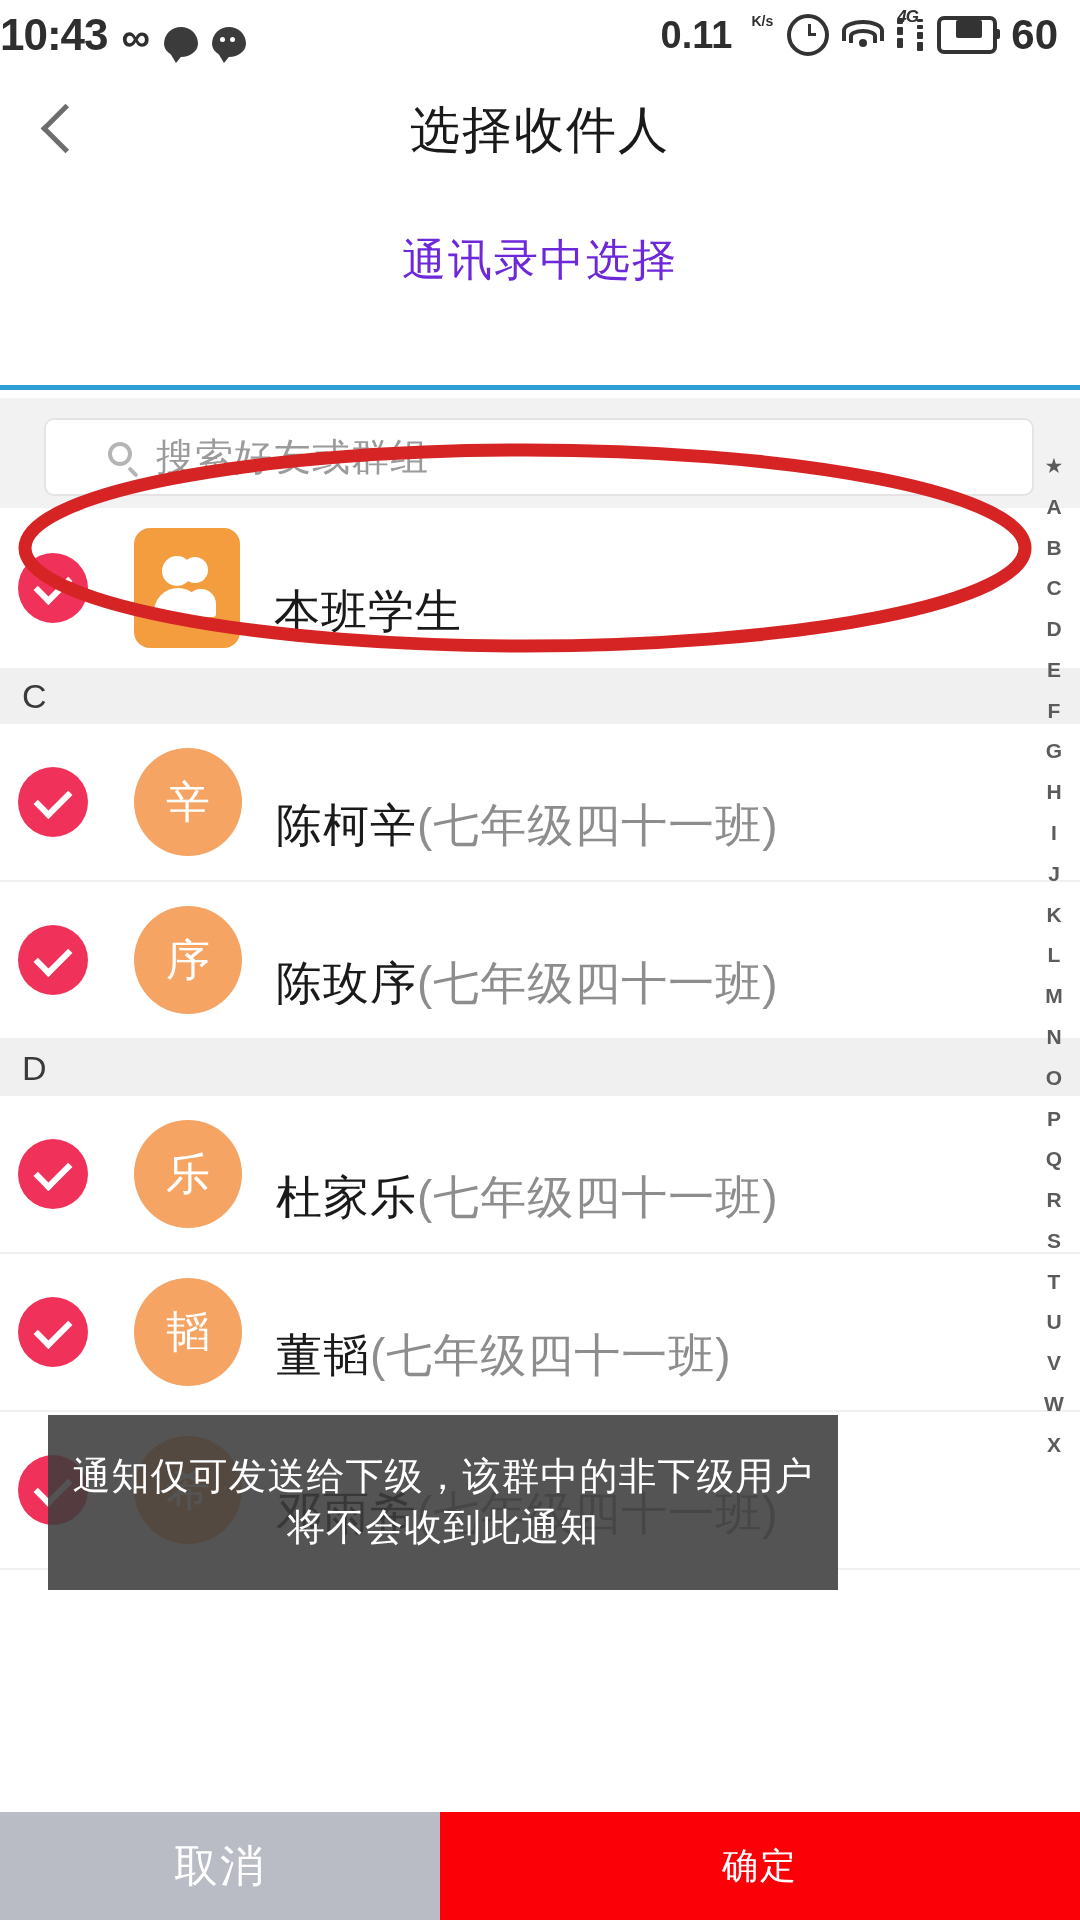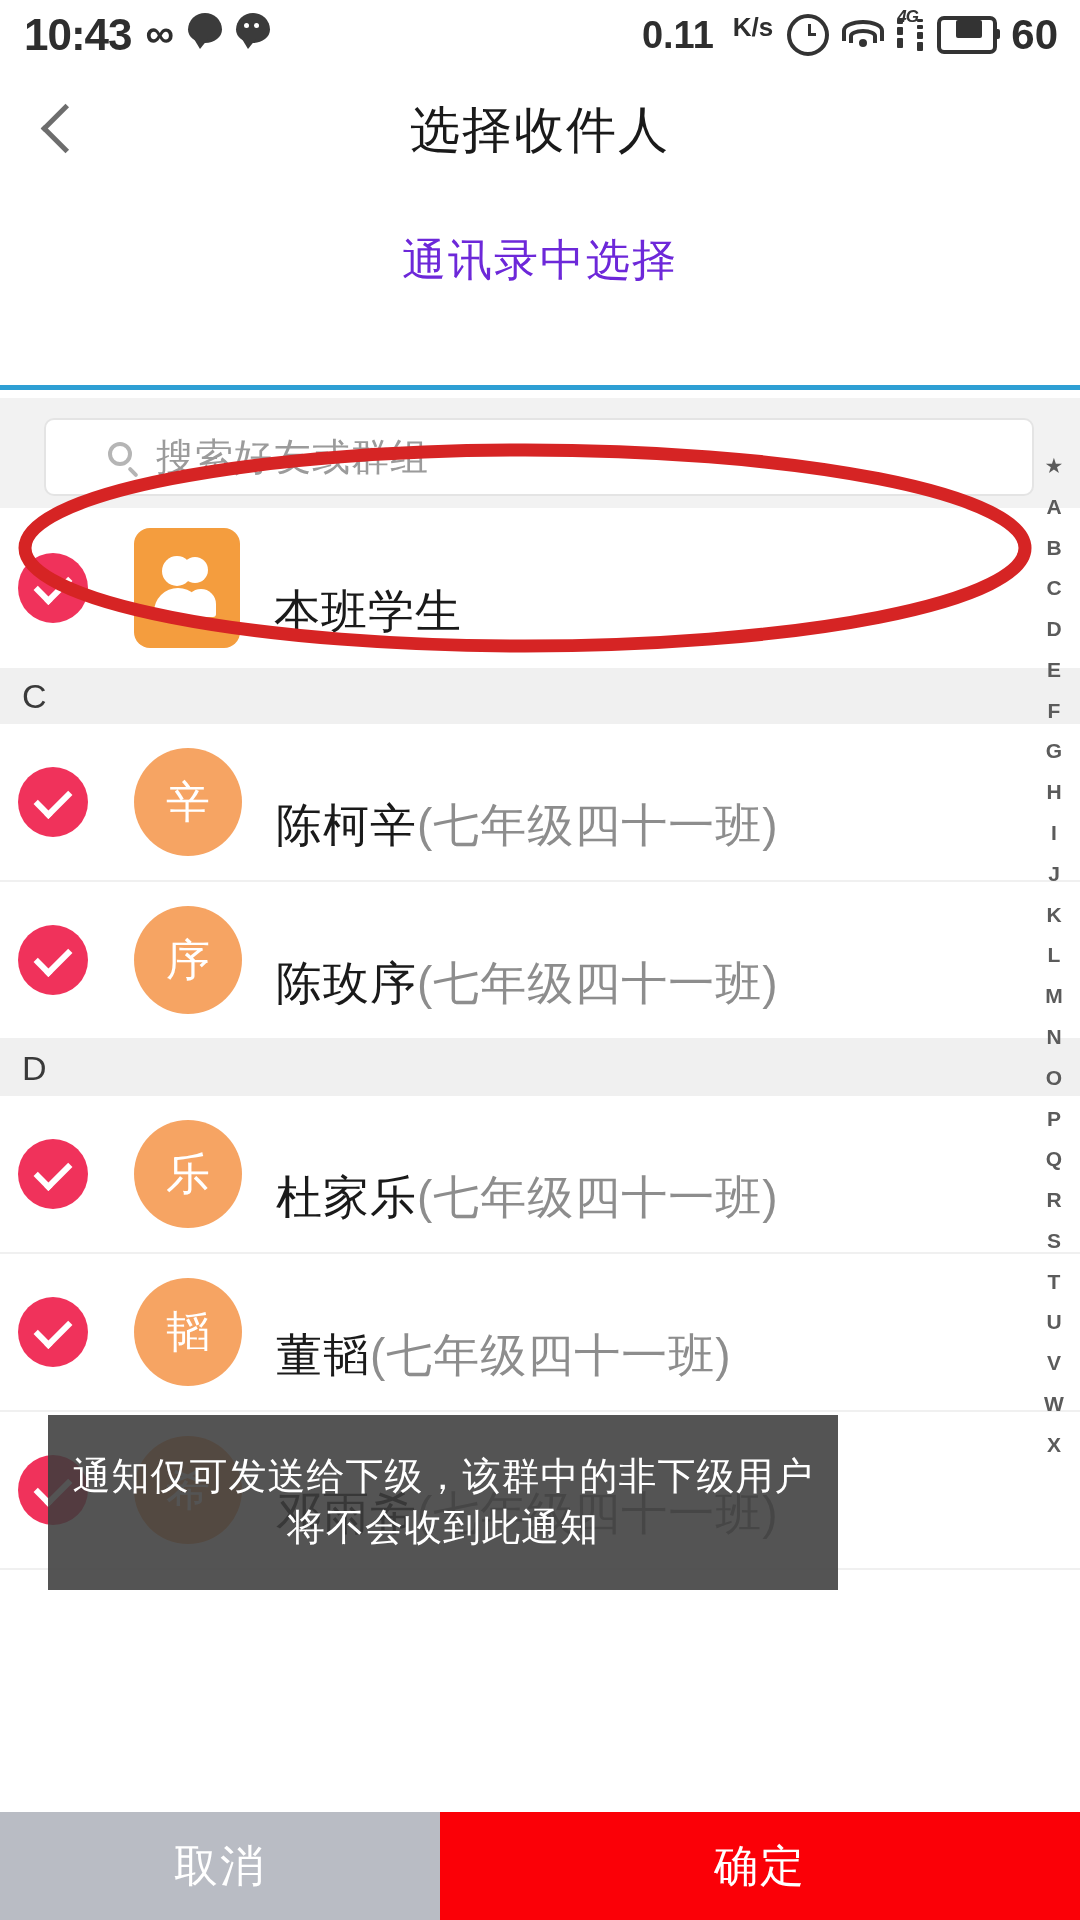--- a/index.html
+++ b/index.html
@@ -11,39 +11,39 @@
     position:relative;
   }
   .screen{position:relative;width:1080px;height:1920px;overflow:hidden;background:#fff;}
 
   
   .statusbar{
     position:absolute;top:0;left:0;width:1080px;height:70px;
     display:flex;align-items:center;
     color:#2e2e2e;
   }
-  .sb-left{display:flex;align-items:flex-start;gap:14px;padding-left:24px;}
+  .sb-left{display:flex;align-items:flex-end;gap:14px;}
   .sb-clock{font-size:44px;font-weight:600;letter-spacing:-1px;line-height:1;}
   .sb-infinity{font-size:40px;line-height:1;font-weight:700;}
   .sb-bubble{
     width:34px;height:30px;background:#3b3b3b;border-radius:50% 50% 50% 50%/55% 55% 45% 45%;
     position:relative;
   }
   .sb-bubble:after{
     content:"";position:absolute;bottom:-6px;left:6px;
     width:0;height:0;border-left:6px solid transparent;border-right:8px solid transparent;
     border-top:10px solid #3b3b3b;
   }
   .sb-bubble.face:before{
     content:"";position:absolute;top:10px;left:8px;width:5px;height:5px;border-radius:50%;
     background:#fff;box-shadow:10px 0 0 #fff;
   }
   .sb-right{margin-left:auto;display:flex;align-items:center;gap:14px;padding-right:22px;}
   .sb-speed{font-size:38px;font-weight:600;display:flex;align-items:flex-start;line-height:1;gap:16px;}
-  .sb-speed .unit{font-size:26px;margin-left:3px;position:relative;top:-2px;}
+  .sb-speed .unit{font-size:14px;margin-left:3px;position:relative;top:-2px;}
   .sb-speed .unit b{font-weight:600;}
   .ico{display:inline-block;flex-direction:column;}
   .alarm{width:34px;height:34px;border:4px solid #333;border-radius:50%;position:relative;}
   .alarm:after{content:"";position:absolute;left:50%;top:6px;width:3px;height:10px;background:#333;}
   .alarm:before{content:"";position:absolute;left:50%;top:15px;width:8px;height:3px;background:#333;}
   .wifi{width:40px;height:30px;position:relative;}
   .wifi span{position:absolute;left:50%;transform:translateX(-50%);border:4px solid #333;border-bottom:none;border-radius:50% 50% 0 0;}
   .wifi .w1{width:34px;height:17px;top:0;}
   .wifi .w2{width:20px;height:10px;top:9px;}
   .wifi .w3{width:8px;height:8px;top:19px;border-radius:50%;border:none;background:#333;}
@@ -151,21 +151,21 @@
   
   .bottombar{
     position:absolute;left:0;bottom:0;width:1080px;height:108px;display:flex;
   }
   .btn-cancel{
     width:440px;height:108px;background:#b9bcc4;color:#fff;
     display:flex;align-items:center;justify-content:center;font-size:44px;letter-spacing:2px;
   }
   .btn-confirm{
     flex:1;height:108px;background:#fb0007;color:#fff;
-    display:flex;align-items:center;justify-content:center;font-size:44px;letter-spacing:2px;
+    display:flex;align-items:center;justify-content:center;font-size:36px;letter-spacing:2px;
   }
 
   
   .annot{position:absolute;left:0;top:430px;width:1080px;height:230px;pointer-events:none;}
 </style>
 </head>
 <body>
 
 <div class="screen">
 

